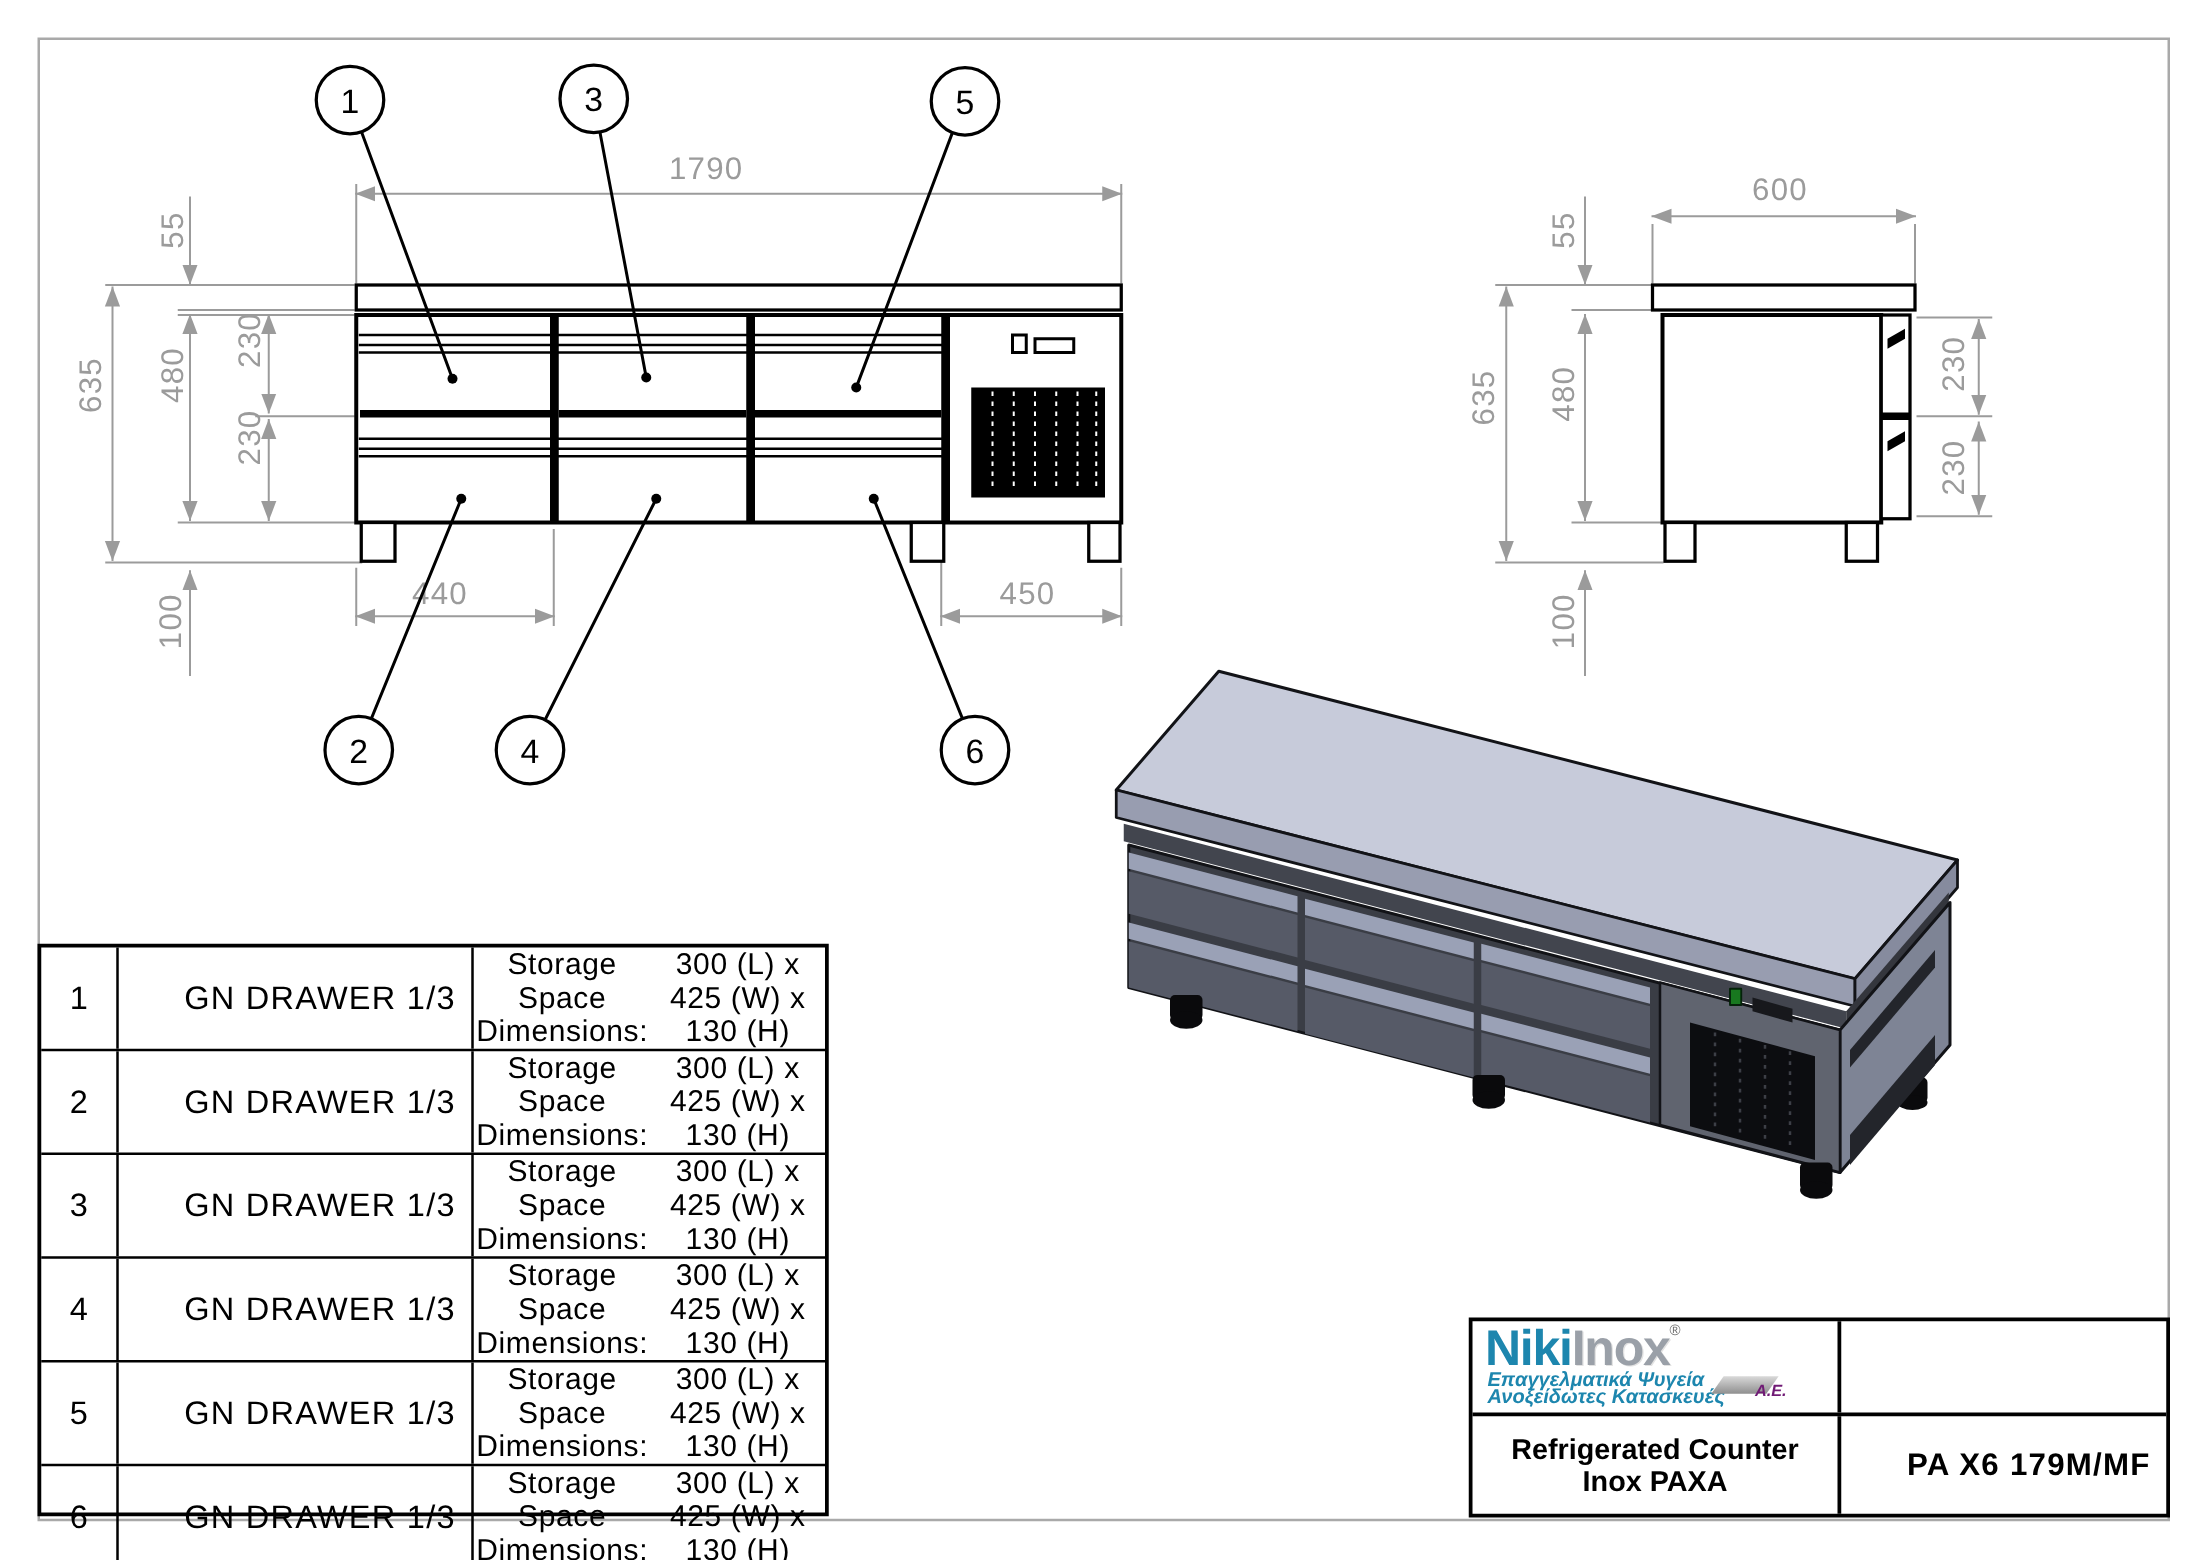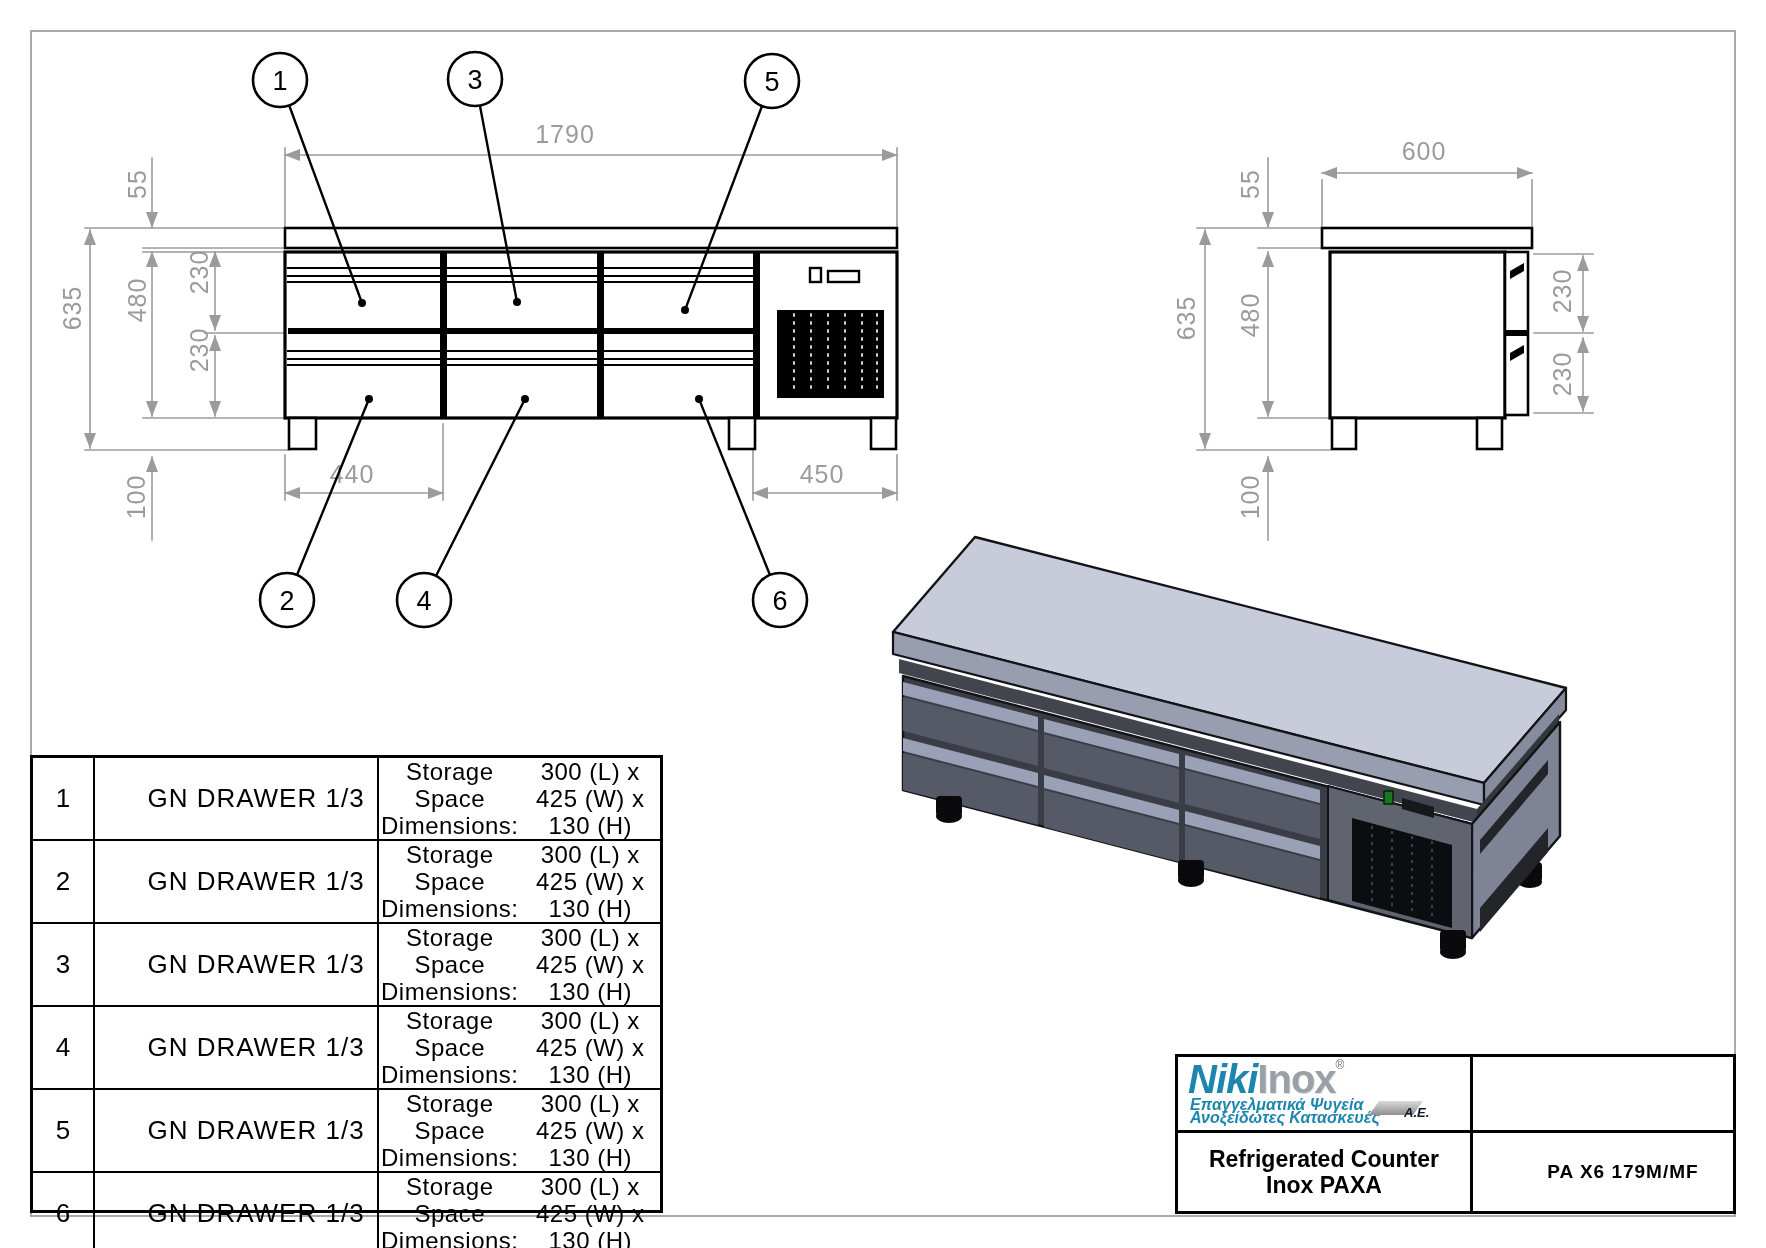--- a/index.html
+++ b/index.html
@@ -26,32 +26,32 @@
   
   .tblock{position:absolute;left:1175px;top:1054px;width:561px;height:160px;
        border:3px solid #000;box-sizing:border-box;display:flex;flex-direction:column;}
   .tb-top{height:73px;display:flex;border-bottom:3px solid #000;}
   .tb-bottom{flex:1;display:flex;gap:40px;}
   .tb-logo-cell{width:292px;border-right:3px solid #000;position:relative;overflow:hidden;}
   .tb-empty-cell{flex:1;}
   .tb-product-cell{width:292px;border-right:3px solid #000;display:flex;flex-direction:column;
        align-items:center;justify-content:center;font-weight:bold;font-size:23px;line-height:26px;}
   .tb-model-cell{flex:1;display:flex;align-items:center;justify-content:center;
-       font-weight:bold;font-size:19px;letter-spacing:1px;}
+       font-weight:bold;font-size:25px;letter-spacing:1px;}
   .logo-line{position:absolute;left:10px;top:0px;white-space:nowrap;}
-  .logo-niki{font-size:40px;font-weight:bold;font-style:italic;color:#1d86ae;letter-spacing:-1px;}
+  .logo-niki{font-size:40px;font-weight:bold;color:#1d86ae;letter-spacing:-1px;}
   .logo-inox{font-size:40px;font-weight:bold;letter-spacing:-1px;
        color:#9aa0a8;text-shadow:1px 1px 0 #e2e2e2;}
   .logo-reg{font-size:12px;color:#6d6d6d;vertical-align:24px;}
   .logo-tagline{position:absolute;left:12px;top:41px;font-size:16px;line-height:13px;
        font-weight:bold;font-style:italic;color:#1d86ae;}
   .logo-swoosh{position:absolute;left:196px;top:44px;width:44px;height:14px;
        background:linear-gradient(180deg,#d9d9d9,#8f8f8f);transform:skewX(-35deg);}
   .logo-ae{position:absolute;left:226px;top:48px;font-size:13px;font-weight:bold;
-       font-style:italic;color:#0f172a;}
+       font-style:italic;color:#701a75;}
 </style>
 </head>
 <body>
 
 <div class="page">
   <div class="border-frame"></div>
 
   <svg width="1766" height="1248" viewBox="0 0 1766 1248" style="position:absolute;left:0;top:0;">
     <defs>
       <marker id="ag" viewBox="0 0 10 10" refX="9.5" refY="5" markerWidth="10" markerHeight="10" orient="auto-start-reverse">

